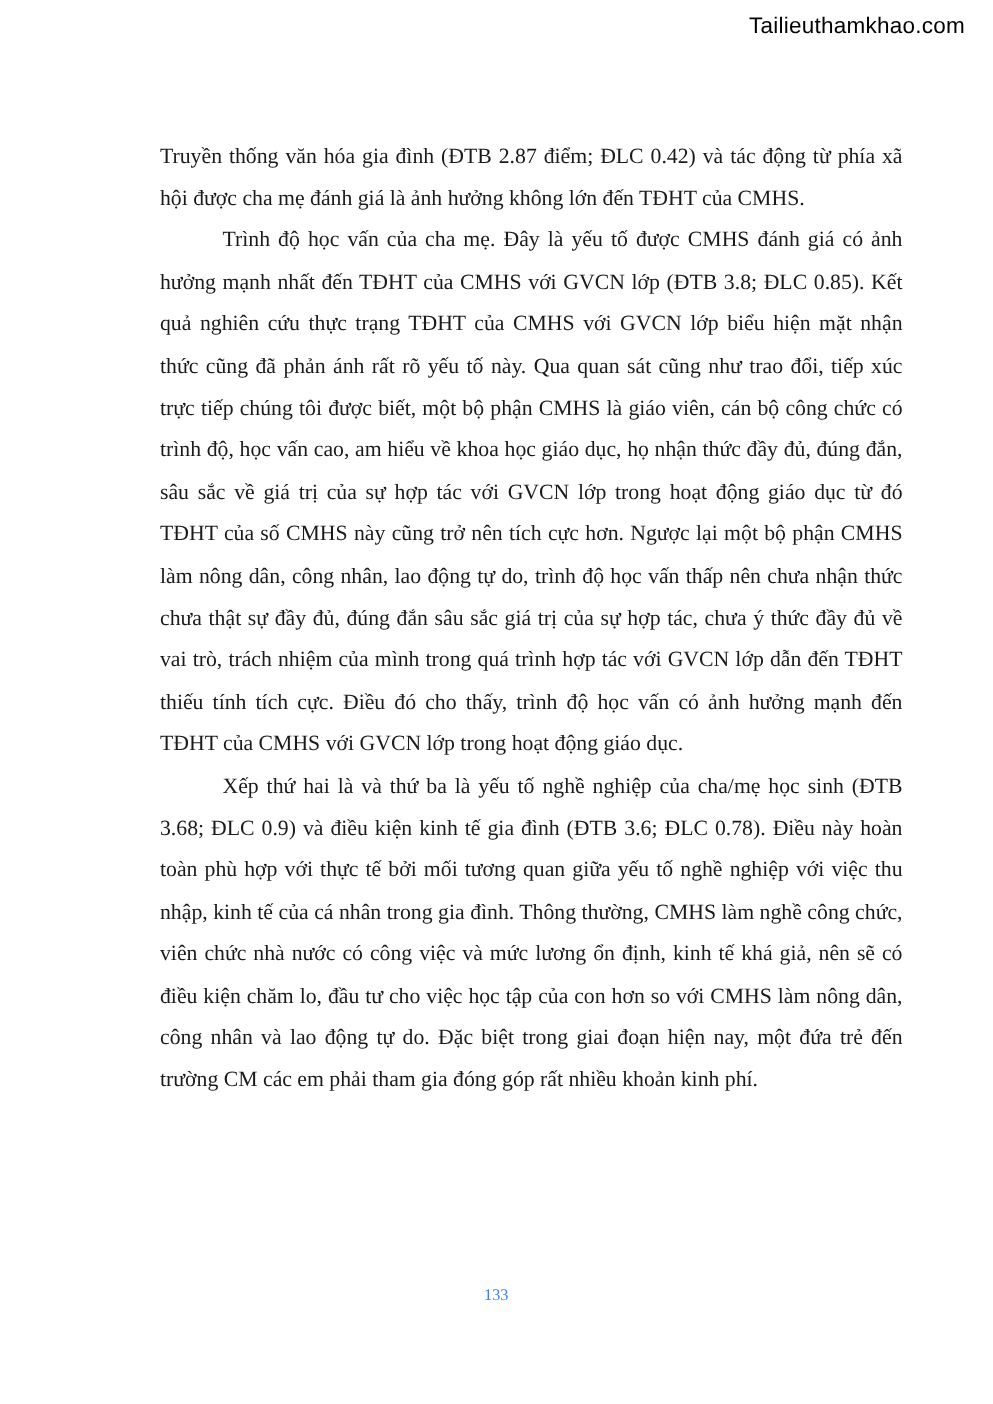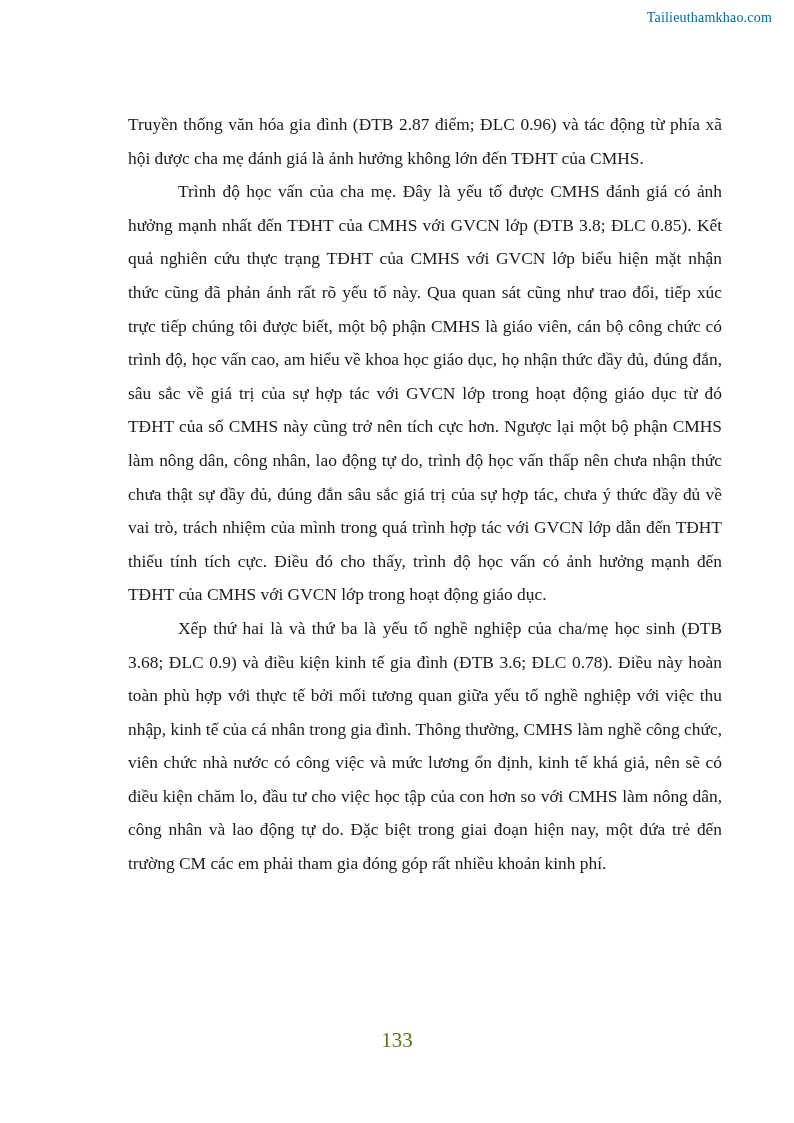--- a/index.html
+++ b/index.html
@@ -17,23 +17,23 @@
   }
   .page {
     position: absolute;
     inset: 0;
     background: #ffffff;
   }
   .watermark {
     position: absolute;
     top: 10px;
     right: 22px;
-    font-family: Liberation Serif, serif;
-    font-size: 14px;
-    color: #0369a1;
+    font-family: Liberation Sans, sans-serif;
+    font-size: 18px;
+    color: #000000;
     letter-spacing: 0.2px;
     white-space: nowrap;
   }
   .content {
     position: absolute;
     left: 128px;
     top: 108px;
     width: 594px;
   }
   p.para {
@@ -46,32 +46,32 @@
   }
   p.indent {
     text-indent: 50px;
   }
   .pagenum {
     position: absolute;
     left: 0;
     right: 0;
     top: 1028px;
     text-align: center;
-    font-size: 21px;
-    color: #4d7c0f;
+    font-size: 13px;
+    color: #3b82f6;
   }
 </style>
 </head>
 <body>
 
 <div class="page">
 
   <div class="watermark">Tailieuthamkhao.com</div>
 
   <div class="content">
-    <p class="para">Truyền thống văn hóa gia đình (ĐTB 2.87 điểm; ĐLC 0.96) và tác động từ phía xã hội được cha mẹ đánh giá là ảnh hưởng không lớn đến TĐHT của CMHS.</p>
+    <p class="para">Truyền thống văn hóa gia đình (ĐTB 2.87 điểm; ĐLC 0.42) và tác động từ phía xã hội được cha mẹ đánh giá là ảnh hưởng không lớn đến TĐHT của CMHS.</p>
     <p class="para indent">Trình độ học vấn của cha mẹ. Đây là yếu tố được CMHS đánh giá có ảnh hưởng mạnh nhất đến TĐHT của CMHS với GVCN lớp (ĐTB 3.8; ĐLC 0.85). Kết quả nghiên cứu thực trạng TĐHT của CMHS với GVCN lớp biểu hiện mặt nhận thức cũng đã phản ánh rất rõ yếu tố này. Qua quan sát cũng như trao đổi, tiếp xúc trực tiếp chúng tôi được biết, một bộ phận CMHS là giáo viên, cán bộ công chức có trình độ, học vấn cao, am hiểu về khoa học giáo dục, họ nhận thức đầy đủ, đúng đắn, sâu sắc về giá trị của sự hợp tác với GVCN lớp trong hoạt động giáo dục từ đó TĐHT của số CMHS này cũng trở nên tích cực hơn. Ngược lại một bộ phận CMHS làm nông dân, công nhân, lao động tự do, trình độ học vấn thấp nên chưa nhận thức chưa thật sự đầy đủ, đúng đắn sâu sắc giá trị của sự hợp tác, chưa ý thức đầy đủ về vai trò, trách nhiệm của mình trong quá trình hợp tác với GVCN lớp dẫn đến TĐHT thiếu tính tích cực. Điều đó cho thấy, trình độ học vấn có ảnh hưởng mạnh đến TĐHT của CMHS với GVCN lớp trong hoạt động giáo dục.</p>
     <p class="para indent">Xếp thứ hai là và thứ ba là yếu tố nghề nghiệp của cha/mẹ học sinh (ĐTB 3.68; ĐLC 0.9) và điều kiện kinh tế gia đình (ĐTB 3.6; ĐLC 0.78). Điều này hoàn toàn phù hợp với thực tế bởi mối tương quan giữa yếu tố nghề nghiệp với việc thu nhập, kinh tế của cá nhân trong gia đình. Thông thường, CMHS làm nghề công chức, viên chức nhà nước có công việc và mức lương ổn định, kinh tế khá giả, nên sẽ có điều kiện chăm lo, đầu tư cho việc học tập của con hơn so với CMHS làm nông dân, công nhân và lao động tự do. Đặc biệt trong giai đoạn hiện nay, một đứa trẻ đến trường CM các em phải tham gia đóng góp rất nhiều khoản kinh phí.</p>
   </div>
 
   <div class="pagenum">133</div>
 
 </div>
 
 </body></html>

